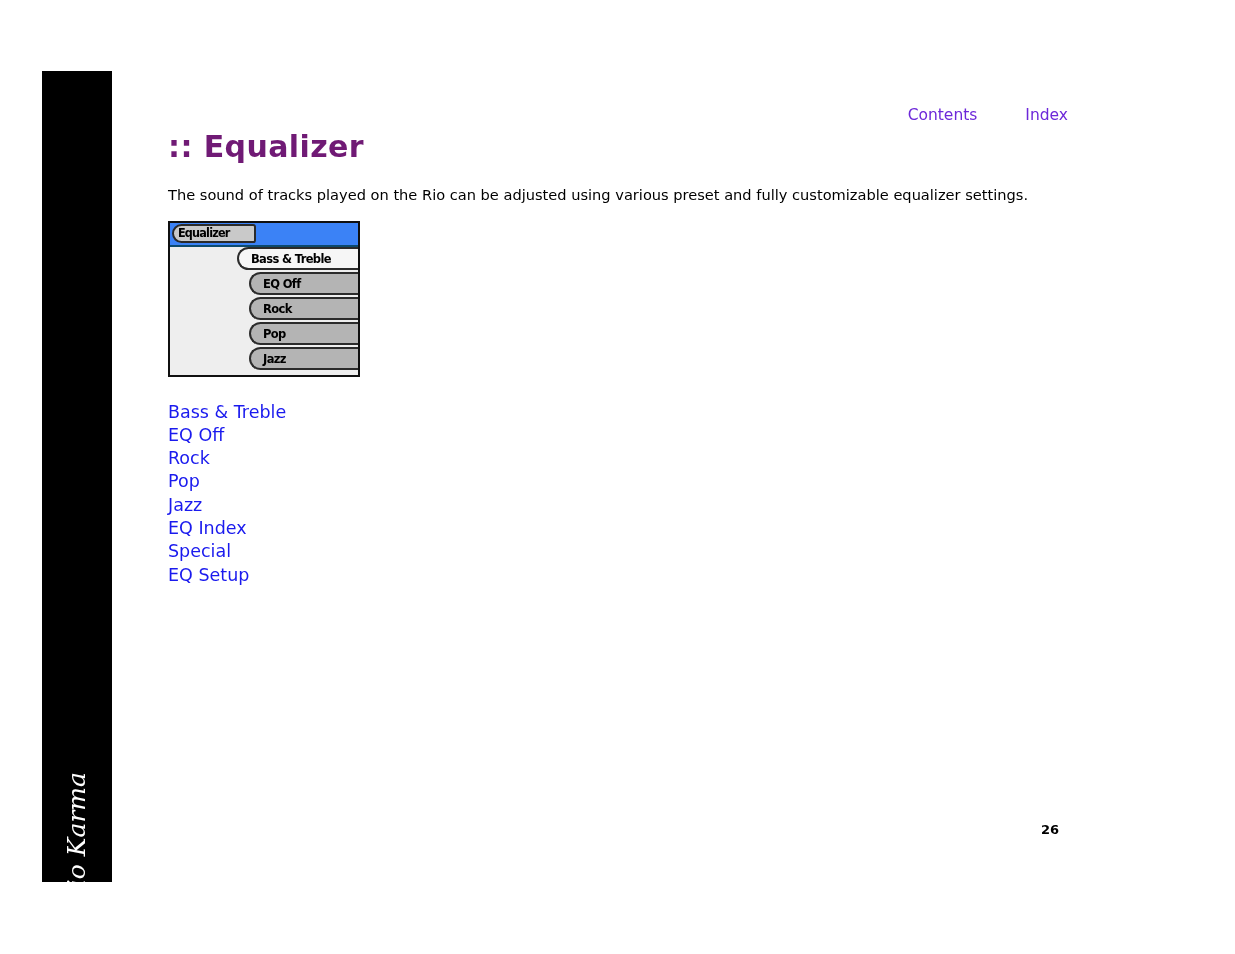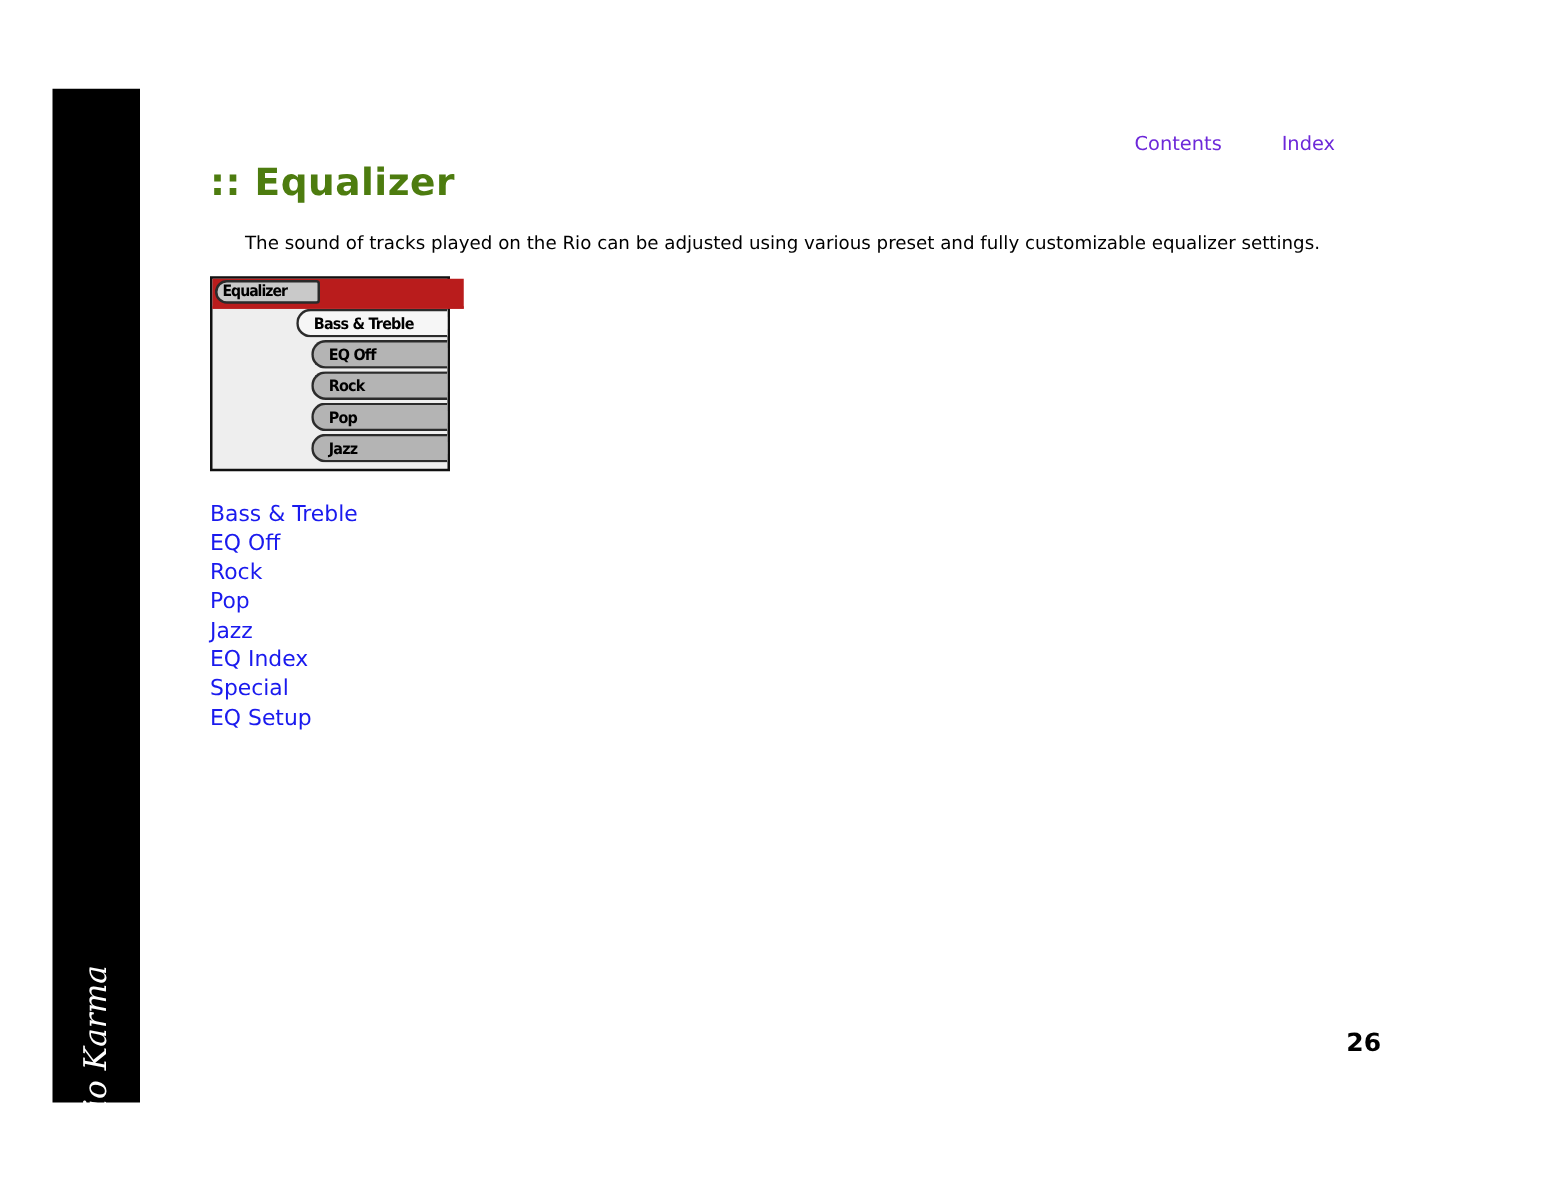--- a/index.html
+++ b/index.html
@@ -59,52 +59,50 @@
   
   #content {
     position: absolute;
     left: 168px;
     top: 128px;
     width: 900px;
   }
   #page-title {
     font-size: 30px;
     font-weight: bold;
-    color: #4d7c0f;
+    color: #701a75;
     letter-spacing: 0.4px;
     margin: 0 0 20px 0;
     line-height: 38px;
   }
   #intro {
     font-size: 14.6px;
     color: #000000;
     line-height: 17.5px;
     margin: 0 0 17px 0;
     width: 888px;
-    text-align: right;
   }
 
   
   #lcd {
     position: relative;
     width: 188px;
     height: 152px;
     background: #eeeeee;
     border: 2px solid #101010;
     box-sizing: content-box;
     margin-bottom: 24px;
   }
   .lcd-titlebar {
     position: absolute;
     left: 0; top: 0;
     width: 188px;
     height: 22px;
-    background: #b91c1c;
-    border-bottom: 2px solid #b91c1c;
-    padding-left: 13px;
+    background: #3b82f6;
+    border-bottom: 2px solid #0c4a6e;
   }
   .lcd-titlebar .pill {
     position: absolute;
     left: 2px; top: 1px;
     width: 84px;
     height: 19px;
     border: 2px solid #2a2a2a;
     border-radius: 10px 3px 3px 10px;
     background: #c9c9c9;
     box-sizing: border-box;
@@ -164,24 +162,23 @@
     font-size: 17.5px;
     line-height: 23.3px;
     display: block;
   }
 
   
   #page-number {
     position: absolute;
     left: 1041px;
     top: 822px;
-    font-size: 20px;
-    font-weight: bold;
-    color: #000000;
-    margin-left: 36px;
+    font-size: 13px;
+    font-weight: bold;
+    color: #000000;
   }
 </style>
 </head>
 <body>
 
 <div id="sidebar">
   <div id="sidebar-label">Rio Karma</div>
 </div>
 
 <div id="topnav">

